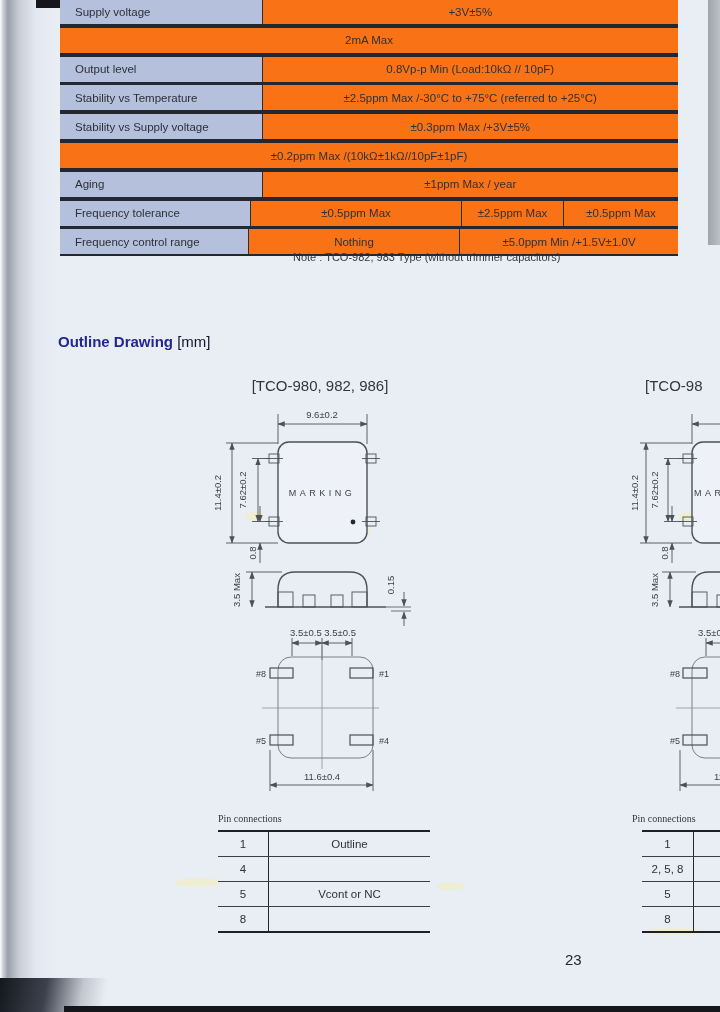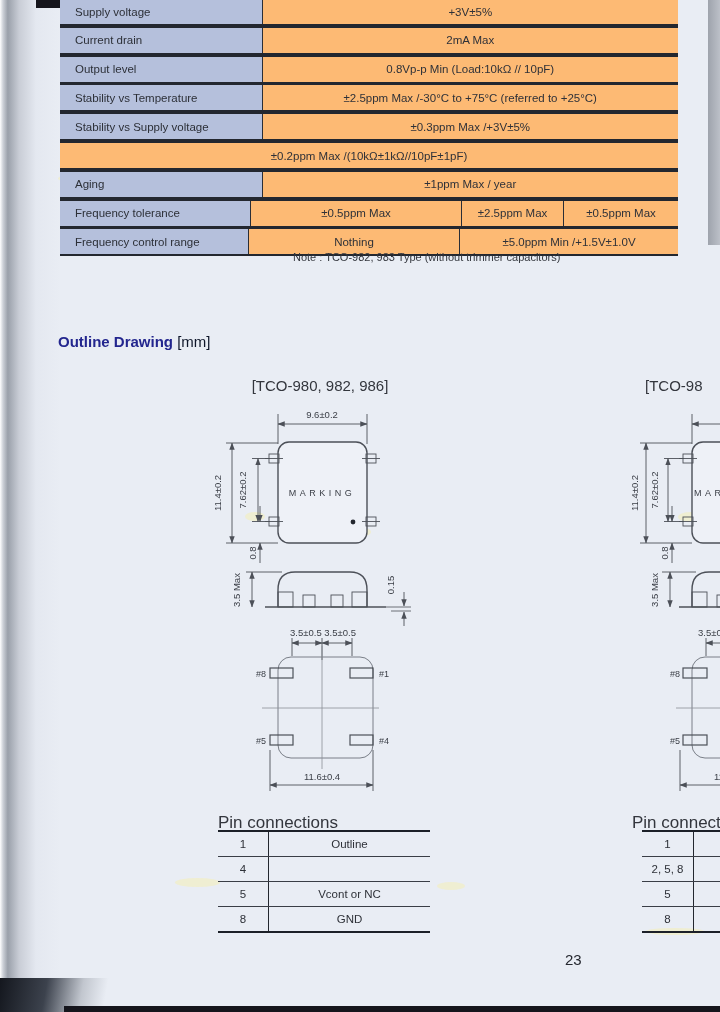--- a/index.html
+++ b/index.html
@@ -29,35 +29,35 @@
   
   .srow{
     position:absolute;left:60px;width:618px;height:25px;
     border-top:2px solid #23272f;border-bottom:2px solid #23272f;
     display:flex;align-items:stretch;font-size:11.5px;
   }
   .slabel{
     width:186.5px;background:#b5c0dc;border-right:1.5px solid #2a2e36;
     display:flex;align-items:center;padding-left:15px;color:#2c2f37;
   }
-  .sval{flex:1;background:#fdba74;display:flex;align-items:center;justify-content:center;}
+  .sval{flex:1;background:#f97316;display:flex;align-items:center;justify-content:center;}
   .sval.b{border-left:1.5px solid #2a2e36;flex:none;}
 
   .note{
     left:293px;top:251px;width:286px;font-size:11px;color:#33363d;white-space:nowrap;
   }
 
   
   .sect{left:58px;top:333px;font-size:15px;white-space:nowrap;}
   .sect .t{color:#23268e;font-weight:bold;}
   .sect .u{color:#0f172a;font-weight:normal;}
   .dtitle{top:377px;font-size:15px;color:#33363d;white-space:nowrap;}
 
   
-  .pintitle{position:absolute;font-size:17px;color:#33363d;white-space:nowrap;}
+  .pintitle{position:absolute;font-size:10px;color:#33363d;white-space:nowrap;font-family:Liberation Serif, serif;}
   .ptable{position:absolute;border-top:2px solid #1c2028;border-bottom:2px solid #1c2028;}
   .prow{height:24px;border-bottom:1px solid #3a3e46;display:flex;font-size:11.5px;}
   .prow:last-child{border-bottom:none;}
   .pc{display:flex;align-items:center;justify-content:center;}
   .pc.pin{border-right:1.3px solid #23272f;}
 
   .pagenum{left:565px;top:951px;font-size:15px;color:#25282f;}
 
   .smudge{position:absolute;background:#f3eec0;opacity:.65;border-radius:50%;z-index:0;}
   svg{position:absolute;z-index:1;overflow:visible;}
@@ -79,21 +79,20 @@
 <div class="smudge" style="left:437px;top:882px;width:28px;height:8px"></div>
 <div class="smudge" style="left:645px;top:928px;width:60px;height:7px"></div>
 <div class="smudge" style="left:58px;top:175px;width:30px;height:7px"></div>
 
 <div>
   <div class="srow" style="top:-3px">
     <div class="slabel">Supply voltage</div>
     <div class="sval">+3V±5%</div>
   </div>
   <div class="srow" style="top:25.8px">
-    <div class="slabel">Current drain</div>
     <div class="sval">2mA Max</div>
   </div>
   <div class="srow" style="top:54.6px">
     <div class="slabel">Output level</div>
     <div class="sval">0.8Vp-p Min (Load:10kΩ // 10pF)</div>
   </div>
   <div class="srow" style="top:83.4px">
     <div class="slabel">Stability vs Temperature</div>
     <div class="sval">±2.5ppm Max /-30°C to +75°C (referred to +25°C)</div>
   </div>
@@ -272,21 +271,20 @@
   </div>
   <div class="prow">
     <div class="pc pin" style="width:50px">4</div>
   </div>
   <div class="prow">
     <div class="pc pin" style="width:50px">5</div>
     <div class="pc" style="flex:1">Vcont or NC</div>
   </div>
   <div class="prow">
     <div class="pc pin" style="width:50px">8</div>
-    <div class="pc" style="flex:1">GND</div>
   </div>
 </div>
 
 <div class="pintitle" style="left:632px;top:813px">Pin connections</div>
 <div class="ptable" style="left:642px;top:830px;width:210px">
   <div class="prow">
     <div class="pc pin" style="width:51px">1</div>
     <div class="pc" style="flex:1"></div>
   </div>
   <div class="prow">

